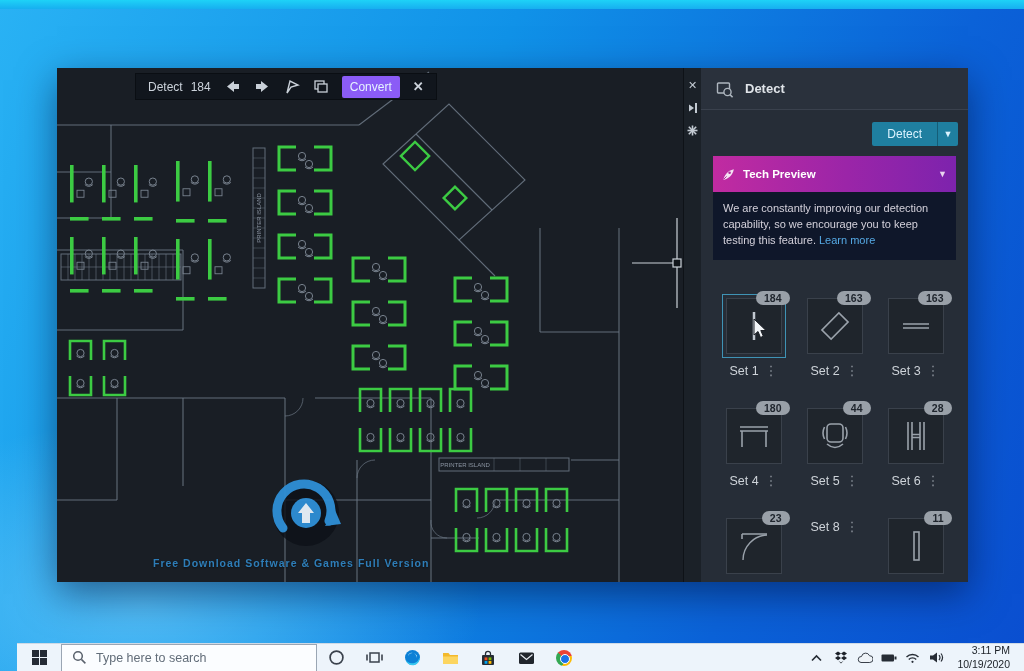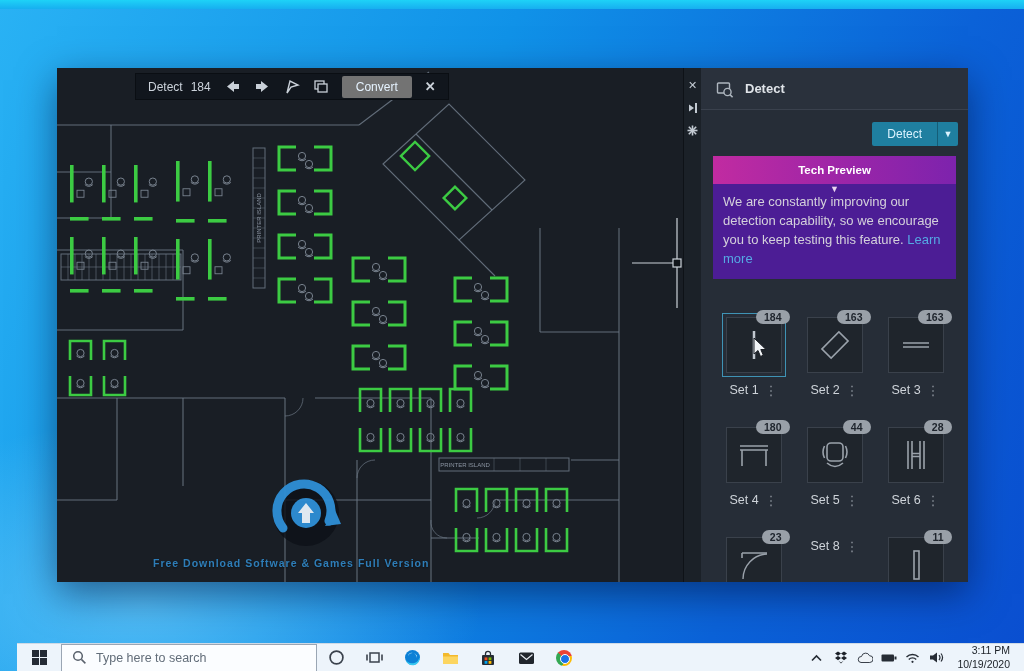--- a/index.html
+++ b/index.html
@@ -19,22 +19,22 @@
   .canvas { position:absolute; left:0; top:0; width:626px; height:514px;
     background:#191e25; overflow:hidden; }
   .plan-svg { position:absolute; left:0; top:0; }
 
   
   .float-toolbar { position:absolute; left:78px; top:5px; height:27px;
     background:#11161d; border:1px solid #0a0e13; display:flex; align-items:center;
     gap:13px; padding:0 12px; z-index:5; }
   .ft-label { color:#ccd3db; font-size:12px; display:flex; gap:8px; }
   .ft-icon { display:flex; align-items:center; cursor:default; }
-  .btn-convert { background:#737373; color:#e6f3ff; font-size:12px; border:none;
-    padding:4px 14px; border-radius:2px; cursor:pointer; }
+  .btn-convert { background:#8b5cf6; color:#e6f3ff; font-size:12px; border:none;
+    padding:4px 8px; border-radius:2px; cursor:pointer; }
   .ft-close { color:#ccd3db; font-size:13px; font-weight:bold; cursor:pointer; }
 
   
   .wm { position:absolute; left:58px; top:408px; width:380px; height:106px;
     pointer-events:none; opacity:.95; z-index:4; }
   .wm-logo { position:absolute; left:148px; top:0; }
   .wm-text { position:absolute; left:6px; top:58px; font-size:35px; font-weight:800;
     font-style:italic; letter-spacing:-1px; white-space:nowrap;
     text-shadow:0 2px 3px rgba(0,0,0,.55); }
   .wm-giga { color:#3a434e; }
@@ -55,25 +55,25 @@
     background:#2a313c; border-bottom:1px solid #3a414d; }
   .p-title { color:#e0e4e9; font-size:13px; font-weight:bold; }
   .p-toolbar { display:flex; justify-content:flex-end; padding:12px 10px 0; }
   .btn-detect { display:flex; cursor:pointer; }
   .btn-detect .main { background:#1f7fa0; color:#dbf3ff; font-size:12px;
     padding:5px 15px; border-radius:2px 0 0 2px; }
   .btn-detect .caret { background:#1f7fa0; border-left:1px solid #155d77; width:21px;
     display:grid; place-items:center; color:#dbf3ff; font-size:9px; border-radius:0 2px 2px 0; }
 
   .tp { margin:10px 12px 0; }
-  .tp-head { height:28px; background:linear-gradient(90deg,#c12ba1 0%,#9b25a8 55%,#7d23ad 100%);
-    display:flex; align-items:center; gap:8px; padding:0 9px;flex-direction:column; }
+  .tp-head { height:36px; background:linear-gradient(90deg,#c12ba1 0%,#9b25a8 55%,#7d23ad 100%);
+    display:flex; align-items:center; gap:8px; padding:0 9px; }
   .tp-title { color:#fff; font-size:11.5px; font-weight:bold; flex:1; }
   .tp-caret { color:#e9d5ef; font-size:9px; cursor:pointer; }
-  .tp-body { background:#4c1d95; padding:9px 10px 11px; font-size:13px; color:#d4d1db;
+  .tp-body { background:#0f172a; padding:9px 10px 11px; font-size:11px; color:#d4d1db;
     line-height:1.45; }
   .tp-link { color:#55a9e4; cursor:pointer; }
 
   .sets { display:grid; grid-template-columns:repeat(3,1fr); row-gap:26px;
     padding:34px 12px 0; }
   .set-cell { display:flex; flex-direction:column; align-items:center; }
   .tile-wrap { position:relative; padding:3px; border:1px solid transparent; cursor:pointer; }
   .set-cell.selected .tile-wrap { border-color:#3f93b5; }
   .tile { position:relative; width:56px; height:56px; background:#1f252c;
     border:1px solid #3a414b; display:grid; place-items:center; }

